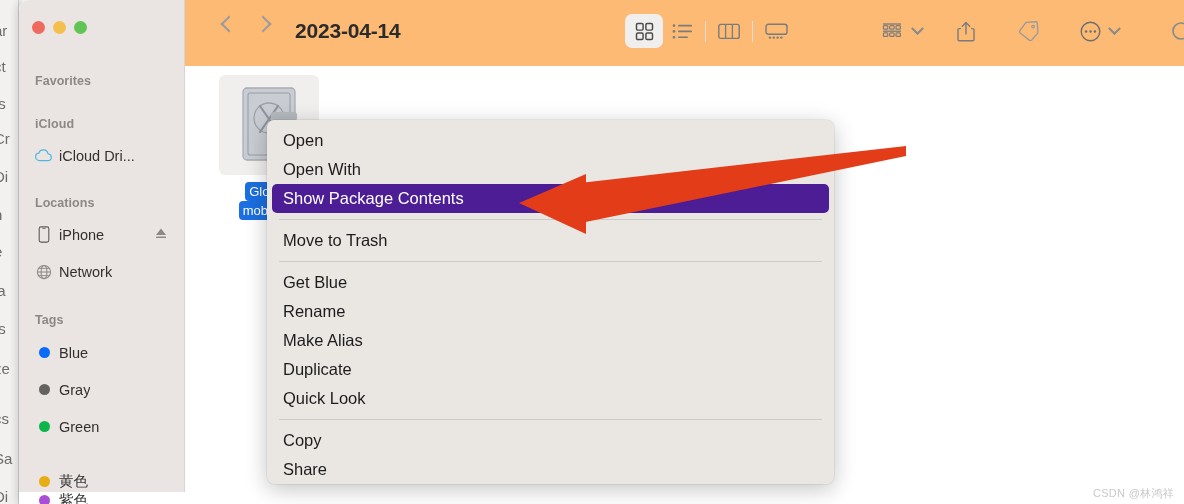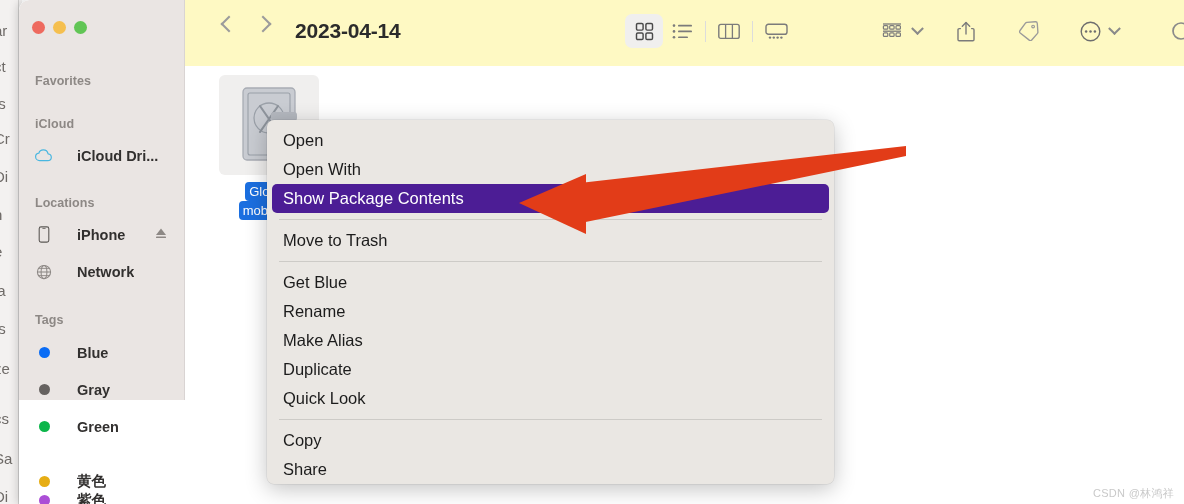--- a/index.html
+++ b/index.html
@@ -35,54 +35,54 @@
   .finder {
     position: absolute; left: 19px; top: 0; width: 1165px; height: 504px;
     background: #ffffff;
     border-top-left-radius: 10px;
     overflow: hidden;
     box-shadow: -2px 0 9px rgba(0,0,0,0.16);
   }
 
   
   .sidebar {
-    position: absolute; left: 0; top: 0; width: 166px; height: 400px;
+    position: absolute; left: 0; top: 0; width: 166px; height: 492px;
     background: #eae5e3;
     border-top-left-radius: 10px;
   }
   .sidebar:after {
     content: ""; position: absolute; right: 0; top: 0; width: 1px; height: 100%;
     background: rgba(0,0,0,0.07);
   }
   .traffic { position: absolute; left: 13px; top: 21px; display: flex; gap: 8px; }
   .light { width: 13px; height: 13px; border-radius: 50%; }
   .light.red { background: #ee6a5f; }
   .light.yellow { background: #f5bf4f; }
   .light.green { background: #61c555; }
 
   .sb-section {
     font-size: 12.5px; font-weight: bold; color: #8d8885;
     padding-left: 16px; letter-spacing: 0.05px;
   }
   .sb-item {
     display: flex; align-items: center; height: 27px;
-    padding-left: 16px; gap: 25px; position: relative; font-weight: bold;
+    padding-left: 16px; gap: 7px; position: relative;
   }
   .sb-label {
     font-size: 14.5px; color: #32302f; white-space: nowrap;
     overflow: hidden; text-overflow: clip;
   }
   .sb-ico { width: 17px; height: 17px; display: flex; align-items: center; justify-content: center; flex: 0 0 17px; }
   .eject { position: absolute; right: 17px; top: 50%; transform: translateY(-50%); }
   .dot { width: 11px; height: 11px; border-radius: 50%; display: block; margin-left: 2px; }
 
   
   .toolbar {
     position: absolute; left: 166px; top: 0; right: 0; height: 66px;
-    background: #fef9c3;
+    background: #fdba74;
     padding-left: 12px;
   }
   .nav-arrows { position: absolute; left: 38px; top: 18px; display: flex; gap: 22px; }
   .chev { width: 12px; height: 12px; border-style: solid; border-color: #9b9b9b; }
   .chev.left { border-width: 0 0 2.4px 2.4px; transform: rotate(45deg); }
   .chev.right { border-width: 2.4px 2.4px 0 0; transform: rotate(45deg); }
   .win-title {
     position: absolute; left: 110px; top: 19px;
     font-size: 21px; font-weight: bold; color: #2b2b2b; letter-spacing: -0.2px;
   }

